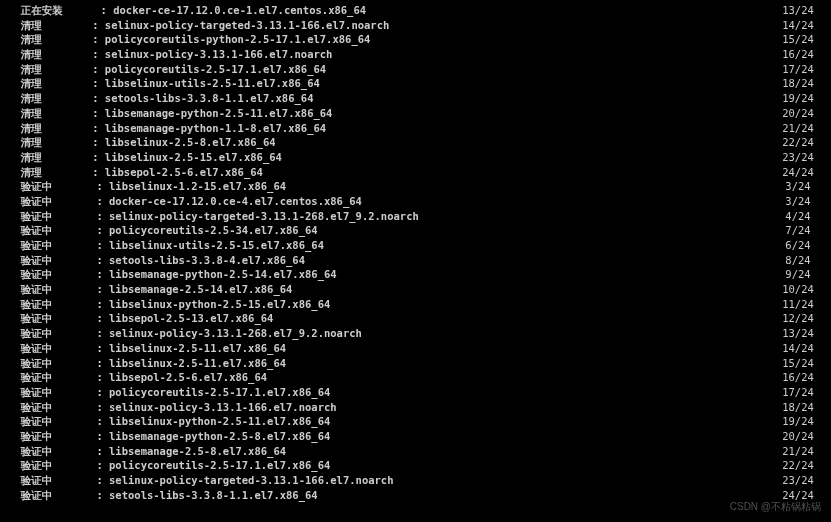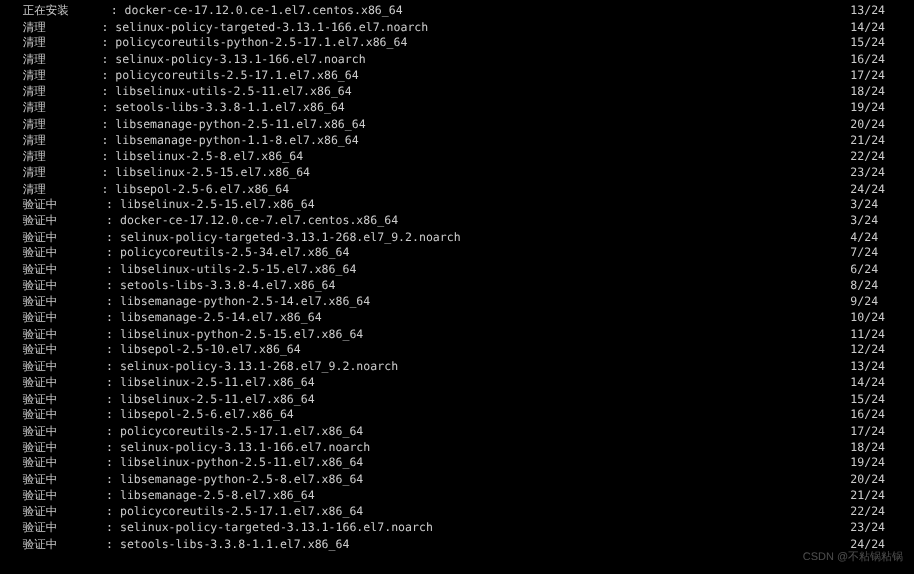--- a/index.html
+++ b/index.html
@@ -15,23 +15,24 @@
       overflow: hidden;
       position: relative;
     }
     .line {
       display: flex;
       white-space: pre;
     }
     .left-col {
       flex: 1;
       white-space: pre;
+      font-weight: bold;
     }
     .right-col {
-      text-align: left;
+      text-align: center;
       min-width: 50px;
     }
     .watermark {
       position: absolute;
       bottom: 8px;
       right: 10px;
       color: rgba(220,220,220,0.35);
       font-size: 10px;
       font-family: sans-serif;
     }
@@ -45,30 +46,30 @@
     <div class="line"><span class="left-col">  清理        : policycoreutils-python-2.5-17.1.el7.x86_64</span><span class="right-col">15/24</span></div>
     <div class="line"><span class="left-col">  清理        : selinux-policy-3.13.1-166.el7.noarch</span><span class="right-col">16/24</span></div>
     <div class="line"><span class="left-col">  清理        : policycoreutils-2.5-17.1.el7.x86_64</span><span class="right-col">17/24</span></div>
     <div class="line"><span class="left-col">  清理        : libselinux-utils-2.5-11.el7.x86_64</span><span class="right-col">18/24</span></div>
     <div class="line"><span class="left-col">  清理        : setools-libs-3.3.8-1.1.el7.x86_64</span><span class="right-col">19/24</span></div>
     <div class="line"><span class="left-col">  清理        : libsemanage-python-2.5-11.el7.x86_64</span><span class="right-col">20/24</span></div>
     <div class="line"><span class="left-col">  清理        : libsemanage-python-1.1-8.el7.x86_64</span><span class="right-col">21/24</span></div>
     <div class="line"><span class="left-col">  清理        : libselinux-2.5-8.el7.x86_64</span><span class="right-col">22/24</span></div>
     <div class="line"><span class="left-col">  清理        : libselinux-2.5-15.el7.x86_64</span><span class="right-col">23/24</span></div>
     <div class="line"><span class="left-col">  清理        : libsepol-2.5-6.el7.x86_64</span><span class="right-col">24/24</span></div>
-    <div class="line"><span class="left-col">  验证中       : libselinux-2.5-15.el7.x86_64</span><span class="right-col">3/24</span></div>
-    <div class="line"><span class="left-col">  验证中       : docker-ce-17.12.0.ce-7.el7.centos.x86_64</span><span class="right-col">3/24</span></div>
+    <div class="line"><span class="left-col">  验证中       : libselinux-1.2-15.el7.x86_64</span><span class="right-col">3/24</span></div>
+    <div class="line"><span class="left-col">  验证中       : docker-ce-17.12.0.ce-4.el7.centos.x86_64</span><span class="right-col">3/24</span></div>
     <div class="line"><span class="left-col">  验证中       : selinux-policy-targeted-3.13.1-268.el7_9.2.noarch</span><span class="right-col">4/24</span></div>
     <div class="line"><span class="left-col">  验证中       : policycoreutils-2.5-34.el7.x86_64</span><span class="right-col">7/24</span></div>
     <div class="line"><span class="left-col">  验证中       : libselinux-utils-2.5-15.el7.x86_64</span><span class="right-col">6/24</span></div>
     <div class="line"><span class="left-col">  验证中       : setools-libs-3.3.8-4.el7.x86_64</span><span class="right-col">8/24</span></div>
     <div class="line"><span class="left-col">  验证中       : libsemanage-python-2.5-14.el7.x86_64</span><span class="right-col">9/24</span></div>
     <div class="line"><span class="left-col">  验证中       : libsemanage-2.5-14.el7.x86_64</span><span class="right-col">10/24</span></div>
     <div class="line"><span class="left-col">  验证中       : libselinux-python-2.5-15.el7.x86_64</span><span class="right-col">11/24</span></div>
-    <div class="line"><span class="left-col">  验证中       : libsepol-2.5-10.el7.x86_64</span><span class="right-col">12/24</span></div>
+    <div class="line"><span class="left-col">  验证中       : libsepol-2.5-13.el7.x86_64</span><span class="right-col">12/24</span></div>
     <div class="line"><span class="left-col">  验证中       : selinux-policy-3.13.1-268.el7_9.2.noarch</span><span class="right-col">13/24</span></div>
     <div class="line"><span class="left-col">  验证中       : libselinux-2.5-11.el7.x86_64</span><span class="right-col">14/24</span></div>
     <div class="line"><span class="left-col">  验证中       : libselinux-2.5-11.el7.x86_64</span><span class="right-col">15/24</span></div>
     <div class="line"><span class="left-col">  验证中       : libsepol-2.5-6.el7.x86_64</span><span class="right-col">16/24</span></div>
     <div class="line"><span class="left-col">  验证中       : policycoreutils-2.5-17.1.el7.x86_64</span><span class="right-col">17/24</span></div>
     <div class="line"><span class="left-col">  验证中       : selinux-policy-3.13.1-166.el7.noarch</span><span class="right-col">18/24</span></div>
     <div class="line"><span class="left-col">  验证中       : libselinux-python-2.5-11.el7.x86_64</span><span class="right-col">19/24</span></div>
     <div class="line"><span class="left-col">  验证中       : libsemanage-python-2.5-8.el7.x86_64</span><span class="right-col">20/24</span></div>
     <div class="line"><span class="left-col">  验证中       : libsemanage-2.5-8.el7.x86_64</span><span class="right-col">21/24</span></div>
     <div class="line"><span class="left-col">  验证中       : policycoreutils-2.5-17.1.el7.x86_64</span><span class="right-col">22/24</span></div>

